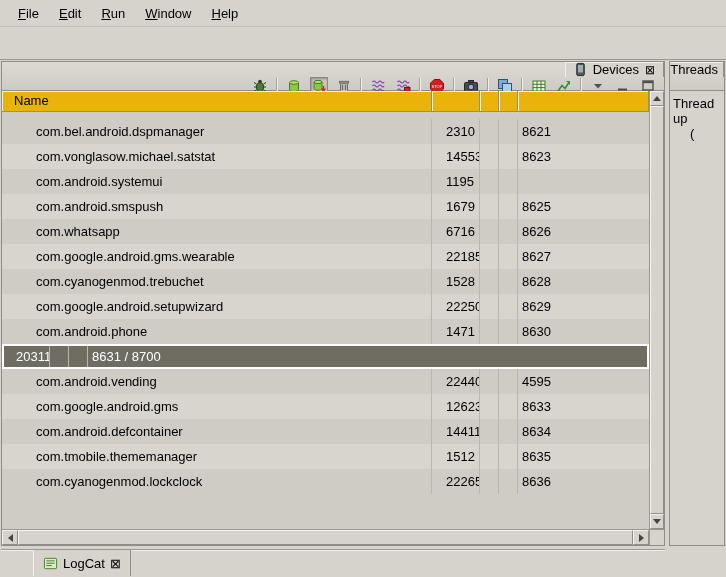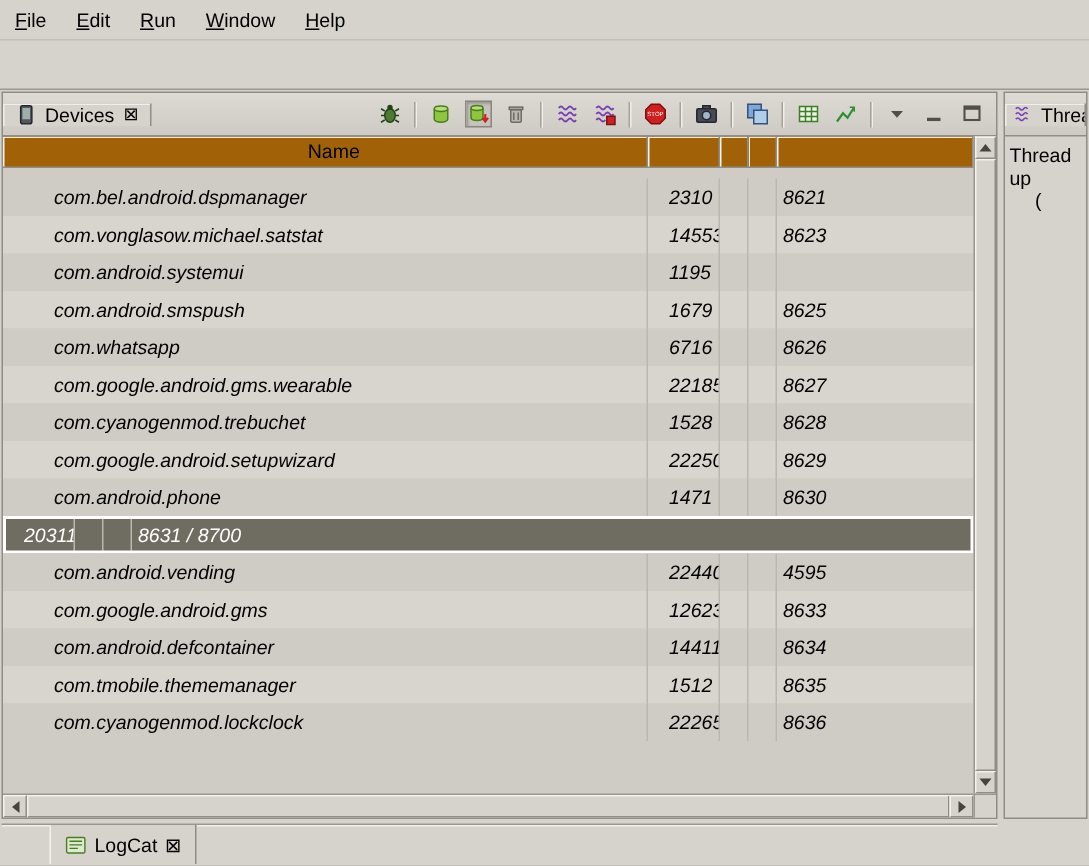--- a/index.html
+++ b/index.html
@@ -2,59 +2,59 @@
 <html><head>
 <meta charset="utf-8">
 <style>
   * { margin:0; padding:0; box-sizing:border-box; }
   body { background:#b0ada6; font-family:"Liberation Sans", sans-serif; }
   .window { position:relative; width:726px; height:577px; background:#d6d3cd; color:#000;
             font-size:13px; overflow:hidden; }
 
   
   .menubar { position:absolute; top:0; left:0; width:100%; height:26px;
-             display:flex; align-items:center; padding-left:0; }
+             display:flex; align-items:center; padding-left:8px; }
   .menu-item { padding:3px 10px; cursor:default; }
   .menu-item::first-letter { text-decoration:underline; }
 
   
   .main-toolbar { position:absolute; top:26px; left:0; width:100%; height:34px;
                   border-top:1px solid #c3c0b9; border-bottom:1px solid #9a978f; background:#d6d3cd; }
 
   
   .devices-panel { position:absolute; left:1px; top:61px; width:664px; height:485px;
                    border:1px solid #8f8d85; background:#d6d3cd; }
   .threads-panel { position:absolute; left:669px; top:61px; width:56px; height:485px;
                    border:1px solid #8f8d85; background:#d6d3cd; overflow:hidden; }
 
   .tab-bar { position:absolute; top:0; left:0; right:0; height:29px;
-             border-bottom:1px solid #8f8d85; display:flex; align-items:center;
-             background:linear-gradient(#dddad4,#cecbc4); }
+             border-bottom:1px solid #8f8d85; display:flex; align-items:flex-end;
+             background:linear-gradient(#dddad4,#cecbc4);flex-direction:column; }
   .tab { display:flex; align-items:center; gap:5px; padding:0 8px; background:#d6d3cd;
          border-right:1px solid #8f8d85; box-shadow:inset 1px 1px 0 #f0efeb; white-space:nowrap; }
   .tab .close { font-size:12px; margin-left:1px; line-height:1; }
   .tab-icon { display:flex; align-items:center; }
 
   .icons { margin-left:auto; display:flex; align-items:center; gap:7px; padding-right:7px; }
   .icon-btn { width:18px; height:18px; display:flex; align-items:center; justify-content:center; }
   .icon-btn.pressed { border:1px solid #89877e; background:#c7c4bd; box-shadow:inset 1px 1px 2px rgba(0,0,0,.25); }
   .sep { width:2px; height:17px; border-left:1px solid #a5a29a; border-right:1px solid #efeeea; }
 
   
   .table { position:absolute; top:29px; left:0; right:0; bottom:0; }
   .thead { position:absolute; top:0; left:0; right:15px; height:21px; display:flex; }
-  .th { background:#a16207; border-right:1px solid #8f8d85; border-bottom:1px solid #8f8d85;
+  .th { background:#eab308; border-right:1px solid #8f8d85; border-bottom:1px solid #8f8d85;
         box-shadow:inset 1px 1px 0 #f3f2ee; line-height:20px; padding-left:12px;
-        overflow:hidden; white-space:nowrap;text-align:center; }
+        overflow:hidden; white-space:nowrap; }
   .c-name { width:430px; } .c-pid { width:48px; } .c-a { width:19px; } .c-b { width:19px; }
   .c-port { flex:1; }
 
   .tbody { position:absolute; top:21px; left:0; right:15px; bottom:16px;
            padding-top:7px; background:#cfccc6; overflow:hidden; }
-  .row { display:flex; height:25px; line-height:25px; cursor:default;font-style:italic; }
+  .row { display:flex; height:25px; line-height:25px; cursor:default; }
   .row:nth-child(even) { background:#d8d5cf; }   
   .row:nth-child(odd)  { background:#cfccc6; }
   .cell { overflow:hidden; white-space:nowrap; }
   .row .c-name { padding-left:34px; border-right:1px solid #bab7af; }
   .row .c-pid  { padding-left:14px; border-right:1px solid #bab7af; }
   .row .c-a, .row .c-b { border-right:1px solid #bab7af; }
   .row .c-port { padding-left:4px; }
   .row.selected { background:#6f6d62 !important; color:#fff; outline:2px solid #fff;
                   outline-offset:-2px; position:relative; z-index:1; }
 

